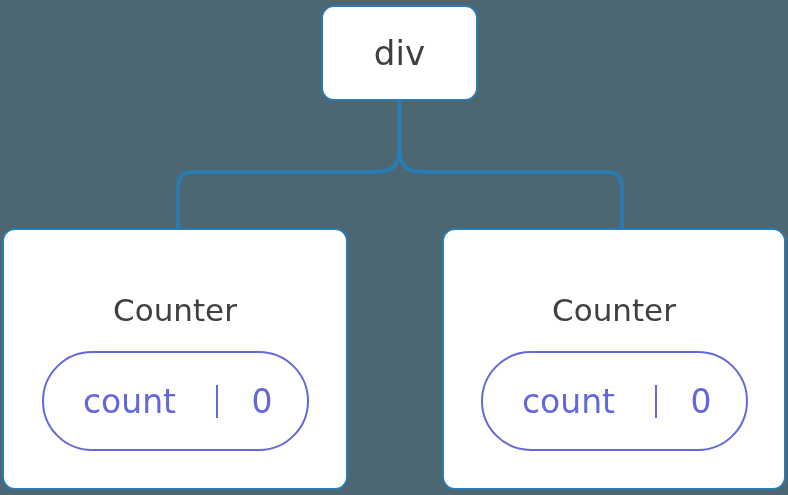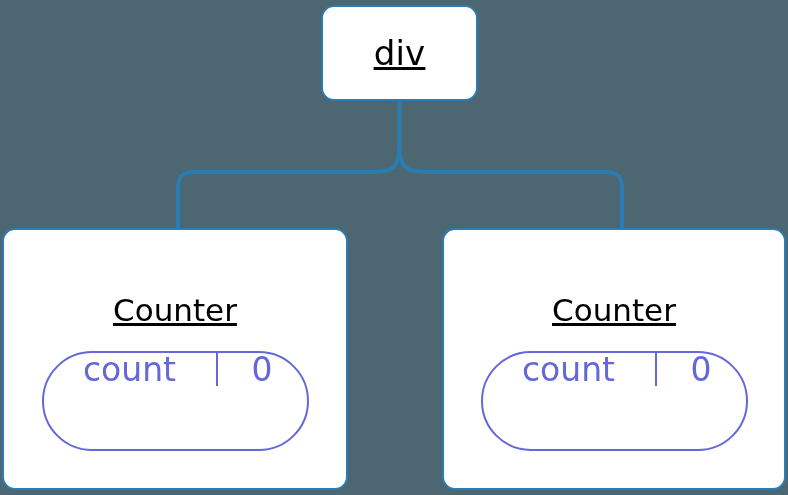--- a/index.html
+++ b/index.html
@@ -55,41 +55,40 @@
   
   .node-child {
     top: 228px;
     height: 262px;
     justify-content: flex-start;
   }
   .node-child-left  { left: 2px;   width: 346px; }
   .node-child-right { left: 442px; width: 344px; }
 
   .node-title {
-    color: #000000;
+    color: #404040;
     font-size: 31px;
     line-height: 1;
     white-space: nowrap;
-    text-decoration: underline;
   }
   .node-child .node-title {
     margin-top: 65px;
   }
 
   
   .state-pill {
     position: relative;
     box-sizing: border-box;
     margin-top: 25px;
     width: 267px;
     height: 100px;
     border: 2px solid #6468d8;
     border-radius: 50px;
     display: flex;
-    align-items: flex-start;
+    align-items: center;
     overflow: hidden;
   }
   .pill-key, .pill-value {
     display: flex;
     align-items: center;
     justify-content: center;
     color: #6468d8;
     font-size: 33px;
     line-height: 1;
   }

